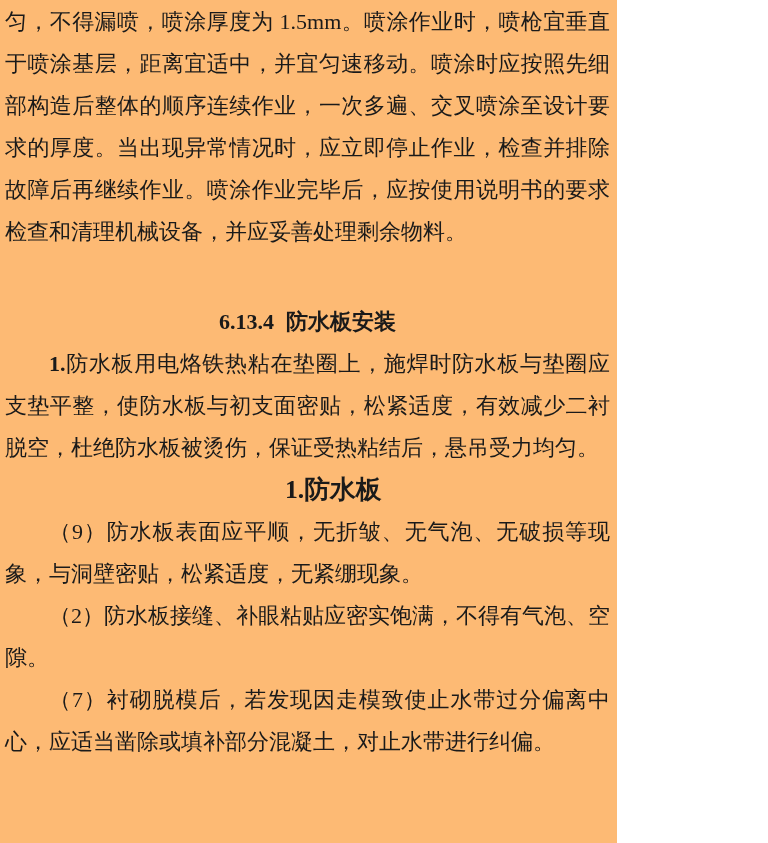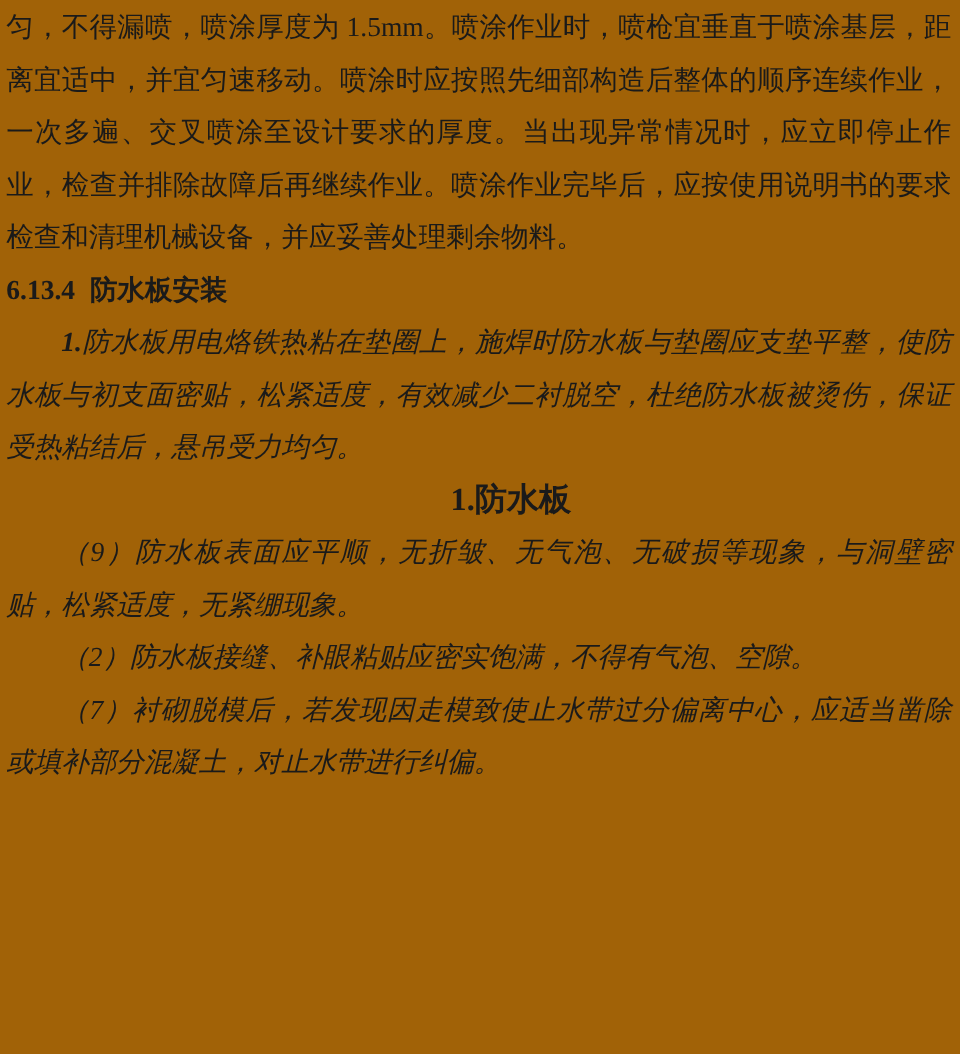--- a/index.html
+++ b/index.html
@@ -2,35 +2,36 @@
 <html><head>
 <meta charset="utf-8">
 <style>
   * { margin: 0; padding: 0; box-sizing: border-box; }
   html, body { background: #ffffff; }
   body {
     width: 768px; height: 843px; overflow: hidden;
     font-family: "Liberation Serif", "DejaVu Serif", serif;
   }
   .page {
-    width: 768px; height: 843px;
-    background: #a16207;
+    width: 617px; height: 843px;
+    background: #fdba74;
     color: #1a1a1a;
     padding: 1px 7px 0 5px;
     font-size: 22px;
     line-height: 42px;
     text-align: justify;
     text-justify: inter-ideograph;
   }
   .para { text-align: justify; }
-  .indent { text-indent: 2em; font-style: italic; }
+  .indent { text-indent: 2em; }
   .heading {
     font-weight: bold;
     font-size: 22px;
-    text-align: left;
+    text-align: center;
+    margin-top: 48px;
   }
   .heading .htitle { padding-left: 0.55em; }
   .subheading {
     font-weight: bold;
     text-indent: 2em;
     text-align: center;
   }
   .pnum { font-weight: bold; }
 </style>
 </head>

